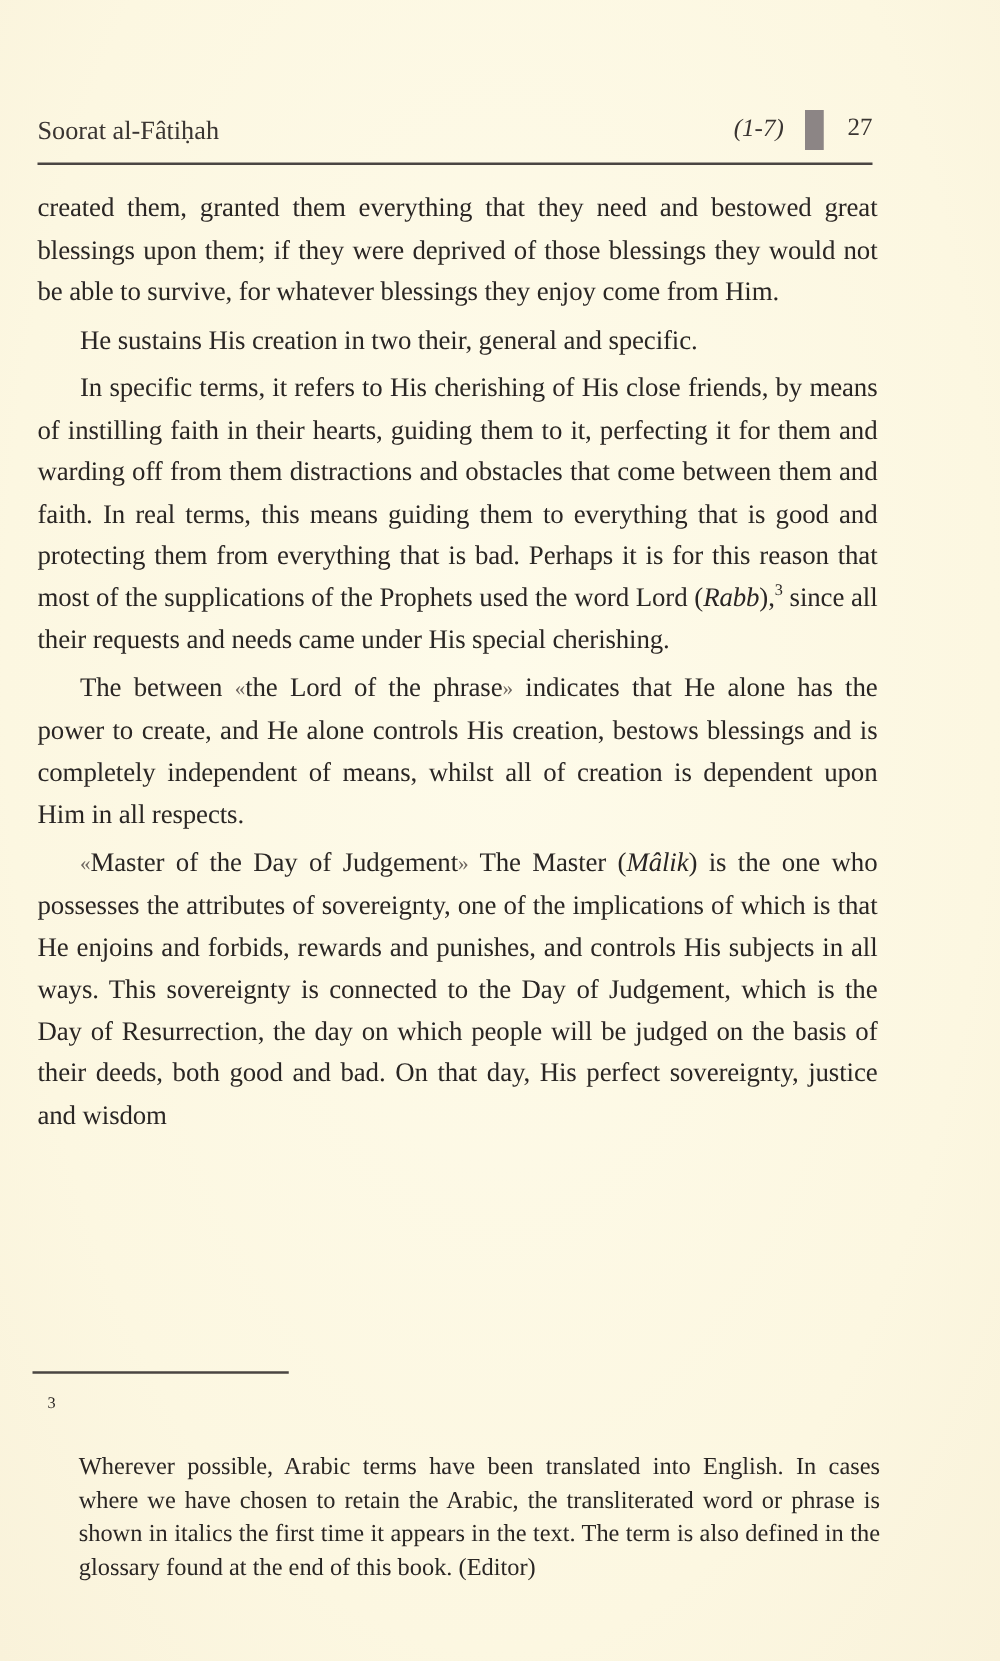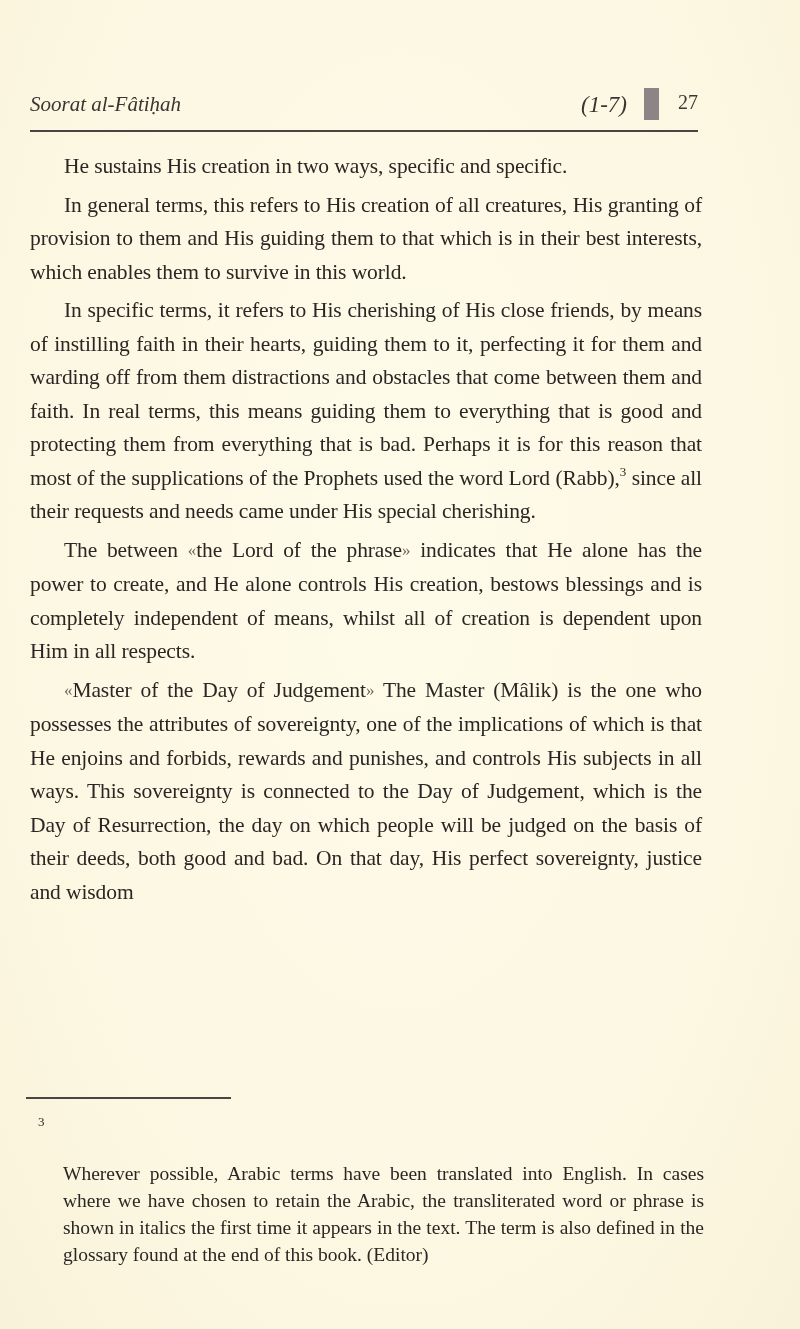--- a/index.html
+++ b/index.html
@@ -27,30 +27,29 @@
       position: absolute;
       left: 30px;
       top: 88px;
       width: 668px;
       height: 36px;
     }
     .rh-title {
       position: absolute;
       left: 0;
       top: 4px;
-      font-style: italic;
       font-size: 21px;
       color: #3a3532;
     }
     .rh-range {
       position: absolute;
       right: 71px;
       top: 4px;
       font-style: italic;
-      font-size: 23px;
+      font-size: 20px;
       color: #3a3532;
     }
     .rh-bar {
       position: absolute;
       right: 39px;
       top: 0;
       width: 15px;
       height: 32px;
       background: #8c8585;
     }
@@ -79,21 +78,21 @@
       line-height: 33.5px;
       text-align: justify;
       letter-spacing: -0.1px;
     }
     .body-text p {
       margin: 0 0 5px 0;
     }
     .body-text p.indent {
       text-indent: 34px;
     }
-    .ital { }
+    .ital { font-style: italic; }
     sup.fnref {
       font-size: 13px;
       vertical-align: 9px;
       line-height: 0;
     }
     .orn {
       font-size: 17px;
       color: #6e6660;
       position: relative;
       top: -1px;
@@ -148,22 +147,22 @@
 
   <div class="running-header">
     <span class="rh-title">Soorat al-Fâtiḥah</span>
     <span class="rh-range">(1-7)</span>
     <span class="rh-bar"></span>
     <span class="rh-page">27</span>
   </div>
   <div class="header-rule"></div>
 
   <div class="body-text">
-    <p class="indent">He sustains His creation in two ways, specific and specific.</p>
-    <p class="indent">In general terms, this refers to His creation of all creatures, His granting of provision to them and His guiding them to that which is in their best interests, which enables them to survive in this world.</p>
+    <p>created them, granted them everything that they need and bestowed great blessings upon them; if they were deprived of those blessings they would not be able to survive, for whatever blessings they enjoy come from Him.</p>
+    <p class="indent">He sustains His creation in two their, general and specific.</p>
     <p class="indent"><span>In specific terms, it refers to His cherishing of His close friends, by means of instilling faith in their hearts, guiding them to it, perfecting it for them and warding off from them distractions and obstacles that come between them and faith. In real terms, this means guiding them to everything that is good and protecting them from everything that is bad. Perhaps it is for this reason that most of the supplications of the Prophets used the word Lord (</span><span class="ital">Rabb</span><span>),</span><sup class="fnref">3</sup><span> since all their requests and needs came under His special cherishing.</span></p>
     <p class="indent"><span>The between </span><span class="orn">«</span><span>the Lord of the phrase</span><span class="orn">»</span><span> indicates that He alone has the power to create, and He alone controls His creation, bestows blessings and is completely independent of means, whilst all of creation is dependent upon Him in all respects.</span></p>
     <p class="indent"><span class="orn">«</span><span>Master of the Day of Judgement</span><span class="orn">»</span><span> The Master (</span><span class="ital">Mâlik</span><span>) is the one who possesses the attributes of sovereignty, one of the implications of which is that He enjoins and forbids, rewards and punishes, and controls His subjects in all ways. This sovereignty is connected to the Day of Judgement, which is the Day of Resurrection, the day on which people will be judged on the basis of their deeds, both good and bad. On that day, His perfect sovereignty, justice and wisdom</span></p>
   </div>
 
 
   <div class="fn-rule"></div>
   <div class="footnote">
     <span class="fn-num">3</span>
     <span class="fn-text">Wherever possible, Arabic terms have been translated into English. In cases where we have chosen to retain the Arabic, the transliterated word or phrase is shown in italics the first time it appears in the text. The term is also defined in the glossary found at the end of this book. (Editor)</span>

